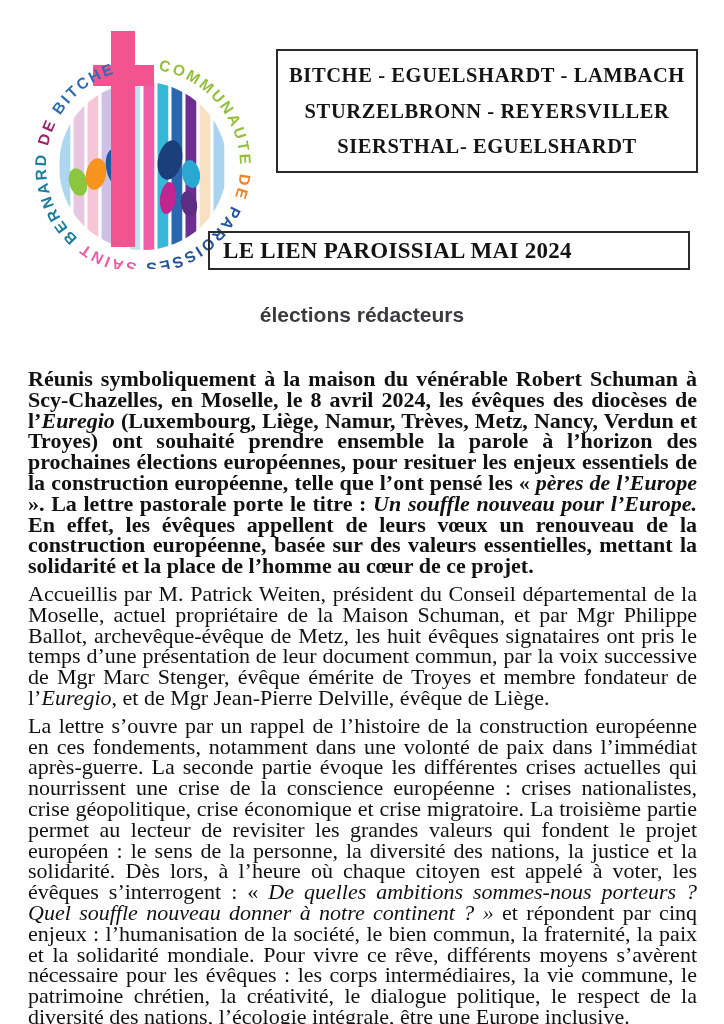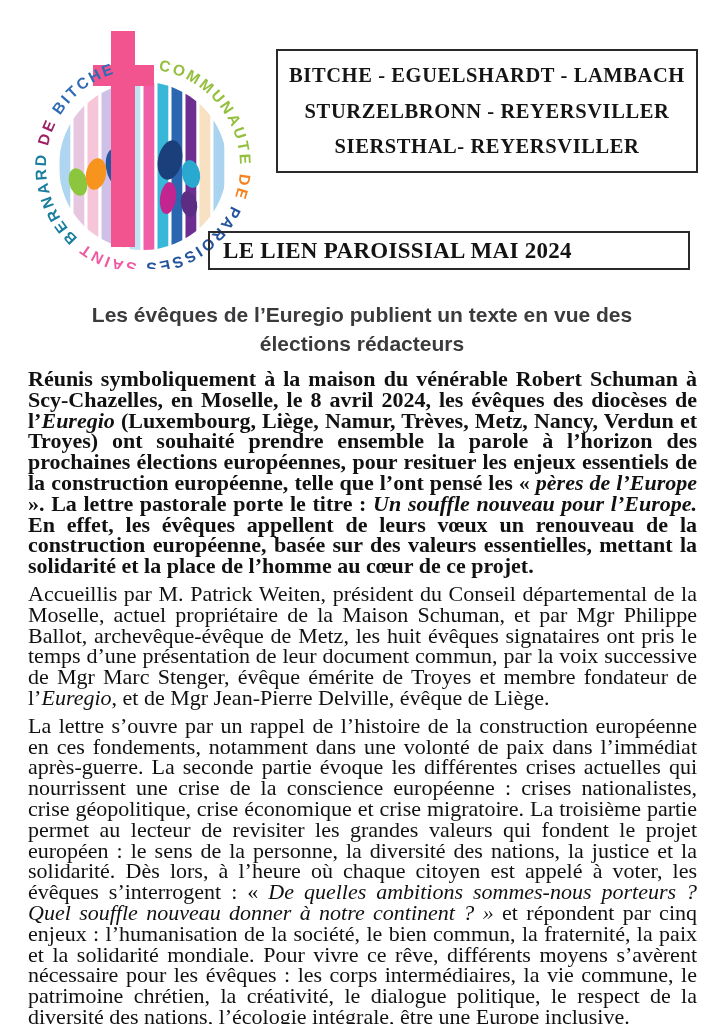--- a/index.html
+++ b/index.html
@@ -80,29 +80,28 @@
       </g>
       <text class="logo-ring">
         <textPath href="#textCircle" startOffset="2.5%"><tspan fill="#94bf3d">COMMUNAUTE</tspan><tspan fill="#f5821f">&nbsp;DE</tspan><tspan fill="#24549e">&nbsp;PAROISSES</tspan><tspan fill="#ee5ba2">&nbsp;SAINT</tspan><tspan fill="#1a7d9e">&nbsp;BERNARD</tspan><tspan fill="#9e2064">&nbsp;DE</tspan><tspan fill="#2f6cb3">&nbsp;BITCHE</tspan></textPath>
       </text>
     </svg>
   </div>
 
   <div class="parishes-box">
     <div>BITCHE - EGUELSHARDT - LAMBACH</div>
     <div>STURZELBRONN - REYERSVILLER</div>
-    <div>SIERSTHAL- REYERSVILLER</div>
+    <div>SIERSTHAL- EGUELSHARDT</div>
   </div>
 
   <div class="title-box">
     <span>LE LIEN PAROISSIAL MAI 2024</span>
   </div>
 
   <div class="heading">
-    <div>Les évêques de l’Euregio publient un texte en vue des</div>
     <div>élections rédacteurs</div>
   </div>
 
   <div class="body-text">
     <p class="p-bold gap-after"><span>Réunis symboliquement à la maison du vénérable Robert Schuman à Scy-Chazelles, en Moselle, le 8 avril 2024, les évêques des diocèses de l’</span><span class="it">Euregio</span><span> (Luxembourg, Liège, Namur, Trèves, Metz, Nancy, Verdun et Troyes) ont souhaité prendre ensemble la parole à l’horizon des prochaines élections européennes, pour resituer les enjeux essentiels de la construction européenne, telle que l’ont pensé les « </span><span class="it">pères de l’Europe</span><span> ». La lettre pastorale porte le titre : </span><span class="it">Un souffle nouveau pour l’Europe.</span><span> En effet, les évêques appellent de leurs vœux un renouveau de la construction européenne, basée sur des valeurs essentielles, mettant la solidarité et la place de l’homme au cœur de ce projet.</span></p>
     <p class="gap-after"><span>Accueillis par M. Patrick Weiten, président du Conseil départemental de la Moselle, actuel propriétaire de la Maison Schuman, et par Mgr Philippe Ballot, archevêque-évêque de Metz, les huit évêques signataires ont pris le temps d’une présentation de leur document commun, par la voix successive de Mgr Marc Stenger, évêque émérite de Troyes et membre fondateur de l’</span><span class="it">Euregio</span><span>, et de Mgr Jean-Pierre Delville, évêque de Liège.</span></p>
     <p><span>La lettre s’ouvre par un rappel de l’histoire de la construction européenne en ces fondements, notamment dans une volonté de paix dans l’immédiat après-guerre. La seconde partie évoque les différentes crises actuelles qui nourrissent une crise de la conscience européenne : crises nationalistes, crise géopolitique, crise économique et crise migratoire. La troisième partie permet au lecteur de revisiter les grandes valeurs qui fondent le projet européen : le sens de la personne, la diversité des nations, la justice et la solidarité. Dès lors, à l’heure où chaque citoyen est appelé à voter, les évêques s’interrogent : « </span><span class="it">De quelles ambitions sommes-nous porteurs ? Quel souffle nouveau donner à notre continent ? »</span><span> et répondent par cinq enjeux : l’humanisation de la société, le bien commun, la fraternité, la paix et la solidarité mondiale. Pour vivre ce rêve, différents moyens s’avèrent nécessaire pour les évêques : les corps intermédiaires, la vie commune, le patrimoine chrétien, la créativité, le dialogue politique, le respect de la diversité des nations, l’écologie intégrale, être une Europe inclusive.</span></p>
   </div>
 
 </div>

